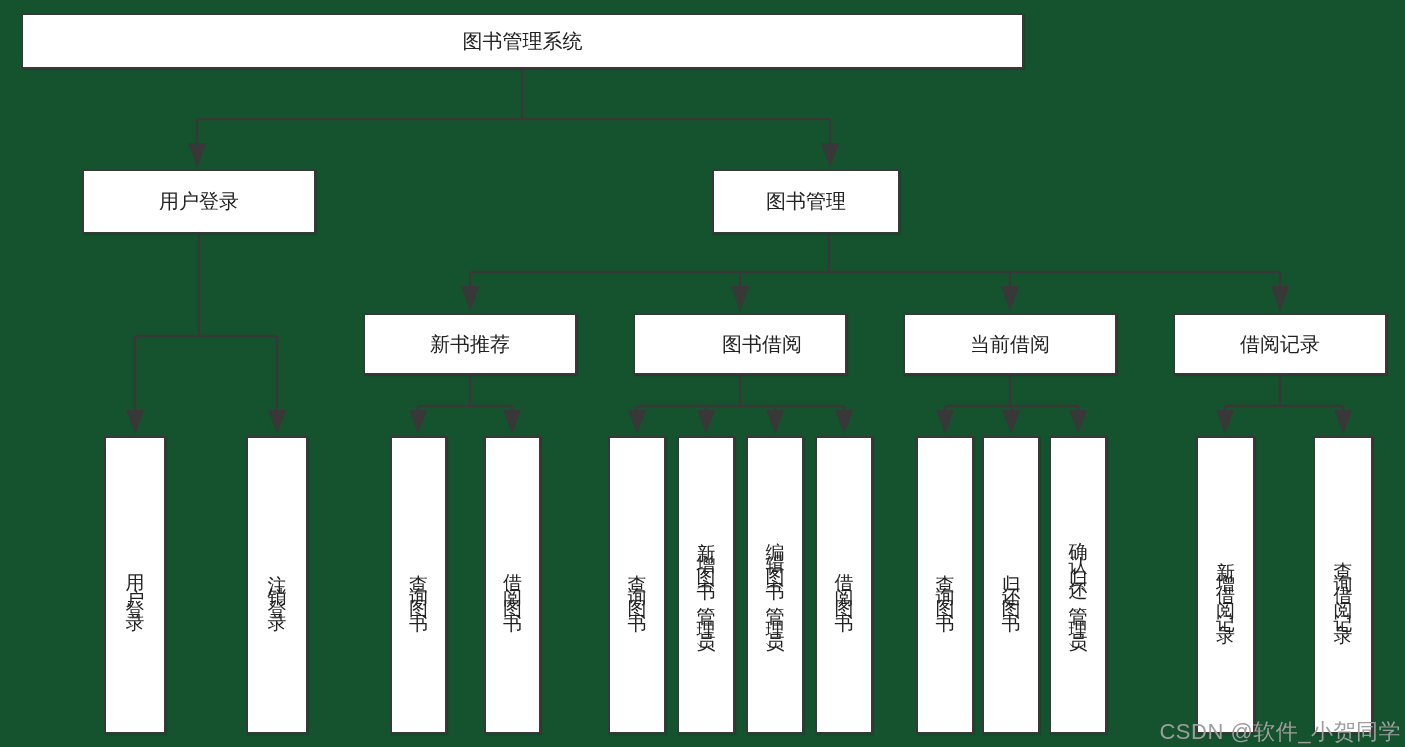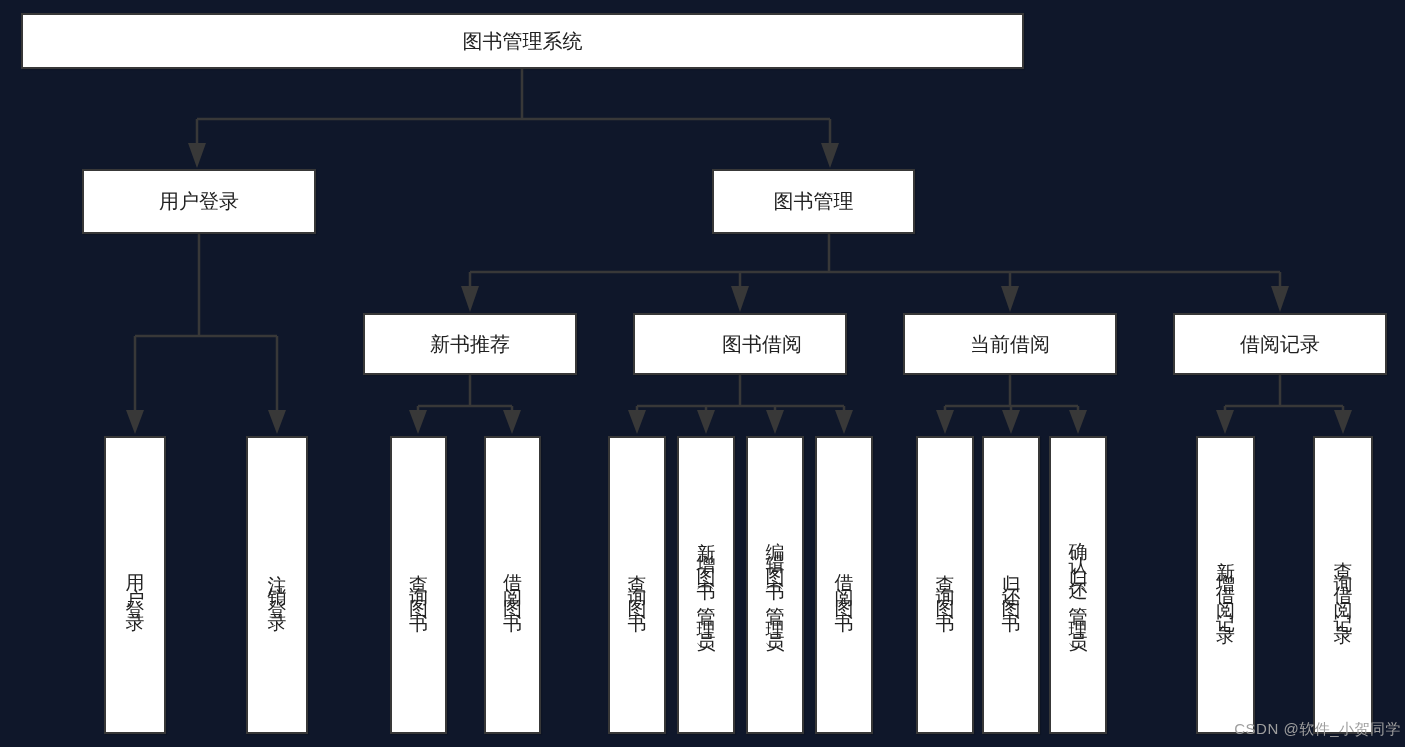--- a/index.html
+++ b/index.html
@@ -1,34 +1,34 @@
 <!DOCTYPE html>
 <html><head>
 <meta charset="utf-8">
 <style>
   html,body{margin:0;padding:0;background:#ffffff;}
   .canvas{
-    position:relative;width:1405px;height:747px;background:#0f172a;overflow:hidden;
+    position:relative;width:1405px;height:747px;background:#14532d;overflow:hidden;
     font-family:"Liberation Sans","DejaVu Sans",sans-serif;color:#222222;
   }
   .connectors{position:absolute;left:0;top:0;}
   .box{
     position:absolute;box-sizing:border-box;background:#ffffff;
     border:2.5px solid #383838;
     display:flex;align-items:center;justify-content:center;
     font-size:20px;color:#222222;white-space:nowrap;
     box-shadow:1px 1px 1px rgba(0,0,0,0.12);
   }
   .vbox{
     writing-mode:vertical-rl;text-orientation:mixed;
     font-size:19px;letter-spacing:13px;white-space:normal;
   }
   .watermark{
-    position:absolute;right:4px;bottom:8px;
-    font-size:15px;color:#9e9e9e;letter-spacing:0.5px;
+    position:absolute;right:4px;bottom:0;
+    font-size:22px;color:#9e9e9e;letter-spacing:0.5px;
   }
 </style>
 </head>
 <body>
 
 <div class="canvas">
 
   <svg class="connectors" width="1405" height="747" viewBox="0 0 1405 747" aria-hidden="true">
     <g stroke="#383838" stroke-width="2.5" fill="none">
 
@@ -62,21 +62,21 @@
       <polygon points="1002,410 1020,410 1011,434"></polygon>
       <polygon points="1069,410 1087,410 1078,434"></polygon>
       <polygon points="1216,410 1234,410 1225,434"></polygon>
       <polygon points="1334,410 1352,410 1343,434"></polygon>
     </g>
   </svg>
 
   <div class="box" style="left:21px;top:13px;width:1003px;height:56px;">图书管理系统</div>
 
   <div class="box" style="left:82px;top:169px;width:234px;height:65px;">用户登录</div>
-  <div class="box" style="left:712px;top:169px;width:203px;height:65px;">图书管理</div>
+  <div class="box" style="left:712px;top:169px;width:188px;height:65px;">图书管理</div>
 
   <div class="box" style="left:363px;top:313px;width:214px;height:62px;text-align:center;">新书推荐</div>
   <div class="box" style="left:633px;top:313px;width:214px;height:62px;padding-left:44px;">图书借阅</div>
   <div class="box" style="left:903px;top:313px;width:214px;height:62px;">当前借阅</div>
   <div class="box" style="left:1173px;top:313px;width:214px;height:62px;">借阅记录</div>
 
   <div class="box vbox" style="left:104px;top:436px;width:62px;height:298px;">用户登录</div>
   <div class="box vbox" style="left:246px;top:436px;width:62px;height:298px;">注销登录</div>
 
   <div class="box vbox" style="left:390px;top:436px;width:57px;height:298px;">查询图书</div>

